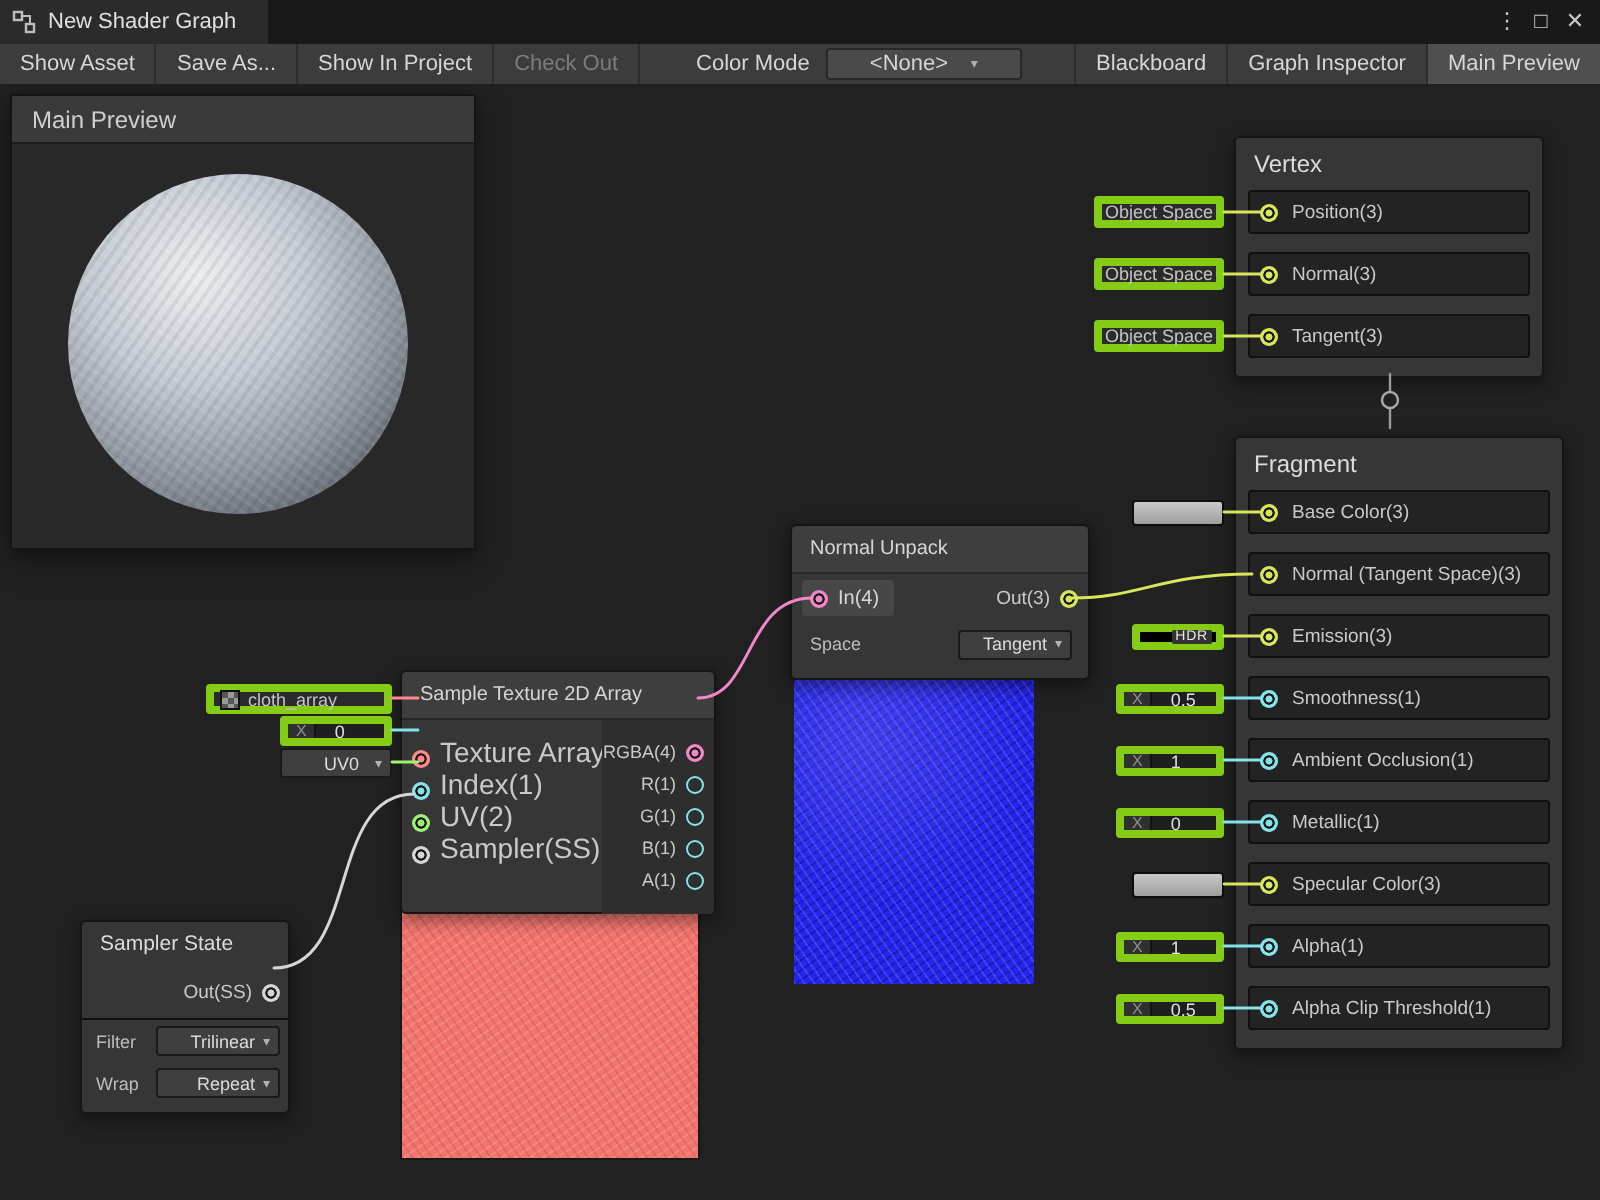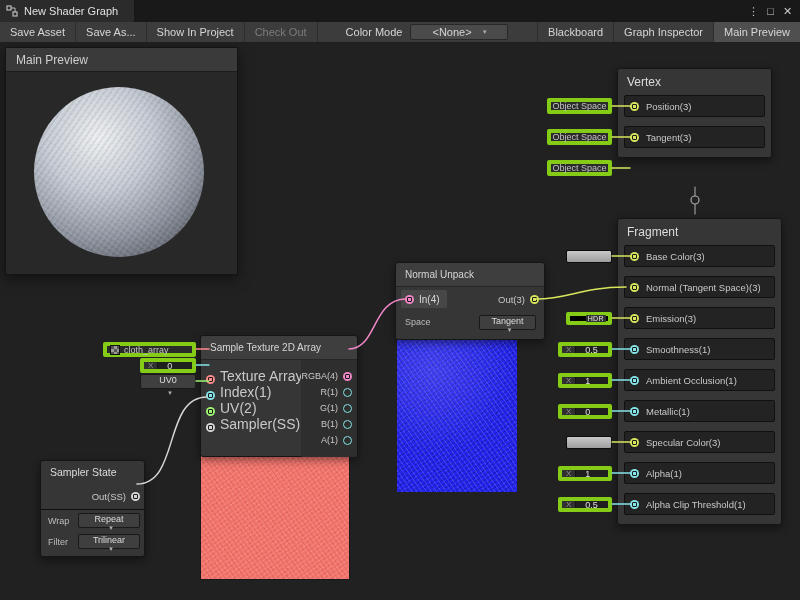--- a/index.html
+++ b/index.html
@@ -38,21 +38,21 @@
   .dot.open{background:transparent;border:1.6px solid currentColor;}
 
   
   .chip{position:absolute;height:16px;background:#2b2b2b;border:4px solid #84cc16;border-radius:2px;display:flex;align-items:center;justify-content:center;font-size:9px;color:#c4c4c4;z-index:10;padding:0 3px;gap:4px;white-space:nowrap;}
   .floatw{height:15px;background:#1f1f1f;justify-content:flex-start;padding:0;}
   .floatw .fx{height:100%;display:flex;align-items:center;padding:0 4px;background:#303030;color:#909090;font-size:8px;border-right:1px solid #131313;}
   .floatw .fv{padding:0 5px;color:#e0e0e0;}
   .swatch{height:13px;background:linear-gradient(180deg,#c9c9c9,#9e9e9e);border:1px solid #0d0d0d;}
   .hdrw{height:13px;background:#000;justify-content:flex-end;padding:0 2px;}
   .hdrw .hdr-label{font-size:7px;color:#e8e8e8;background:#333;padding:0 2px;border-radius:1px;letter-spacing:.4px;}
-  .ddl{background:#3f3f3f;border:1px solid #191919;border-radius:2px;display:flex;align-items:center;justify-content:space-between;font-size:9px;color:#dcdcdc;padding:0 4px;height:15px;flex-direction:column;}
+  .ddl{background:#3f3f3f;border:1px solid #191919;border-radius:2px;display:flex;align-items:center;justify-content:flex-end;font-size:9px;color:#dcdcdc;padding:0 4px;height:15px;}
   .texthumb{width:10px;height:10px;flex:none;background:repeating-conic-gradient(#9a9a9a 0 25%,#565656 0 50%) 0 0/6px 6px;border:1px solid #111;}
 
   
   #sample-node .body{height:97px;display:flex;}
   .in-col{width:100px;padding-top:8px;display:flex;flex-direction:column;}
   .in-row{height:16px;display:flex;align-items:flex-end;gap:5px;padding-left:5px;font-size:14px;color:#c9c9c9;white-space:nowrap;}
   .out-col{flex:1;background:#2e2e2e;padding-top:8px;display:flex;flex-direction:column;align-items:flex-end;border-radius:0 0 2px 0;}
   .out-row{height:16px;display:flex;align-items:center;gap:5px;padding-right:5px;font-size:9px;color:#c9c9c9;}
 
   
@@ -93,21 +93,21 @@
     <span>New Shader Graph</span>
   </div>
   <div class="wctrl">
     <span>⋮</span>
     <span>□</span>
     <span>✕</span>
   </div>
 </div>
 
 <div id="toolbar">
-  <div class="tbtn">Save Asset</div>
+  <div class="tbtn">Show Asset</div>
   <div class="tbtn">Save As...</div>
   <div class="tbtn">Show In Project</div>
   <div class="tbtn disabled">Check Out</div>
   <span class="tlabel">Color Mode</span>
   <div class="tdropdown">
     <span>&lt;None&gt;</span>
     <span class="arr">▾</span>
   </div>
   <div class="tspacer"></div>
   <div class="tbtn right">Blackboard</div>
@@ -118,20 +118,24 @@
 <div id="canvas"></div>
 
 <div class="node" id="vertex-node" style="left:617px;top:68px;width:155px;">
   <div class="node-header">Vertex</div>
   <div class="stack-row">
     <span class="dot" style="color: rgb(216, 230, 92);"></span>
     <span>Position(3)</span>
   </div>
   <div class="stack-row">
     <span class="dot" style="color: rgb(216, 230, 92);"></span>
+    <span>Normal(3)</span>
+  </div>
+  <div class="stack-row">
+    <span class="dot" style="color: rgb(216, 230, 92);"></span>
     <span>Tangent(3)</span>
   </div>
 </div>
 
 <div class="chip" style="left:547px;top:98px;width:65px;">
   <span>Object Space</span>
 </div>
 <div class="chip" style="left:547px;top:129px;width:65px;">
   <span>Object Space</span>
 </div>
@@ -290,30 +294,30 @@
 <div id="normal-preview"></div>
 
 <div class="node" id="sampler-node" style="left:40px;top:448px;width:105px;height:97px;margin-top:12px;">
   <div class="node-header">Sampler State</div>
   <div class="samp-out">
     <span>Out(SS)</span>
     <span class="dot" style="color: rgb(214, 214, 214);"></span>
   </div>
   <div class="sampdiv"></div>
   <div class="samp-row">
+    <span>Filter</span>
+    <div class="ddl">
+      <span>Trilinear</span>
+      <span class="arr">▾</span>
+    </div>
+  </div>
+  <div class="samp-row">
     <span>Wrap</span>
     <div class="ddl">
       <span>Repeat</span>
-      <span class="arr">▾</span>
-    </div>
-  </div>
-  <div class="samp-row">
-    <span>Filter</span>
-    <div class="ddl">
-      <span>Trilinear</span>
       <span class="arr">▾</span>
     </div>
   </div>
 </div>
 
 <div id="preview-window">
   <div class="phead">Main Preview</div>
   <div class="sphere"></div>
 </div>
 

